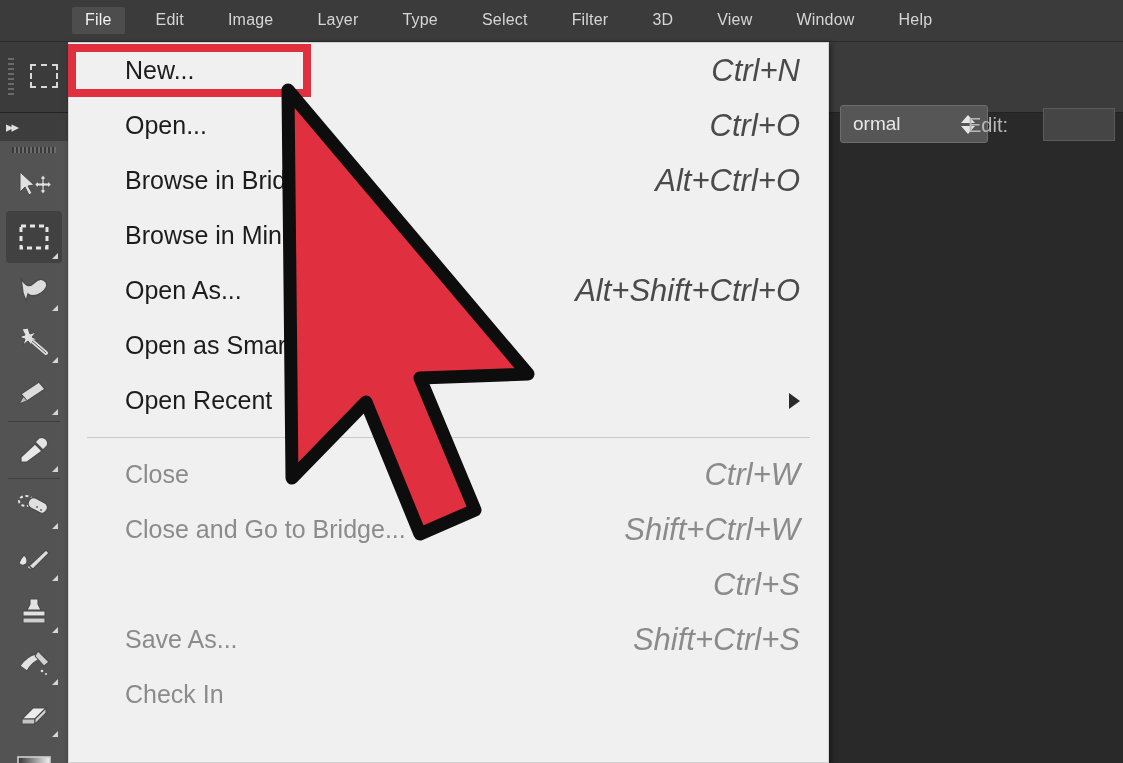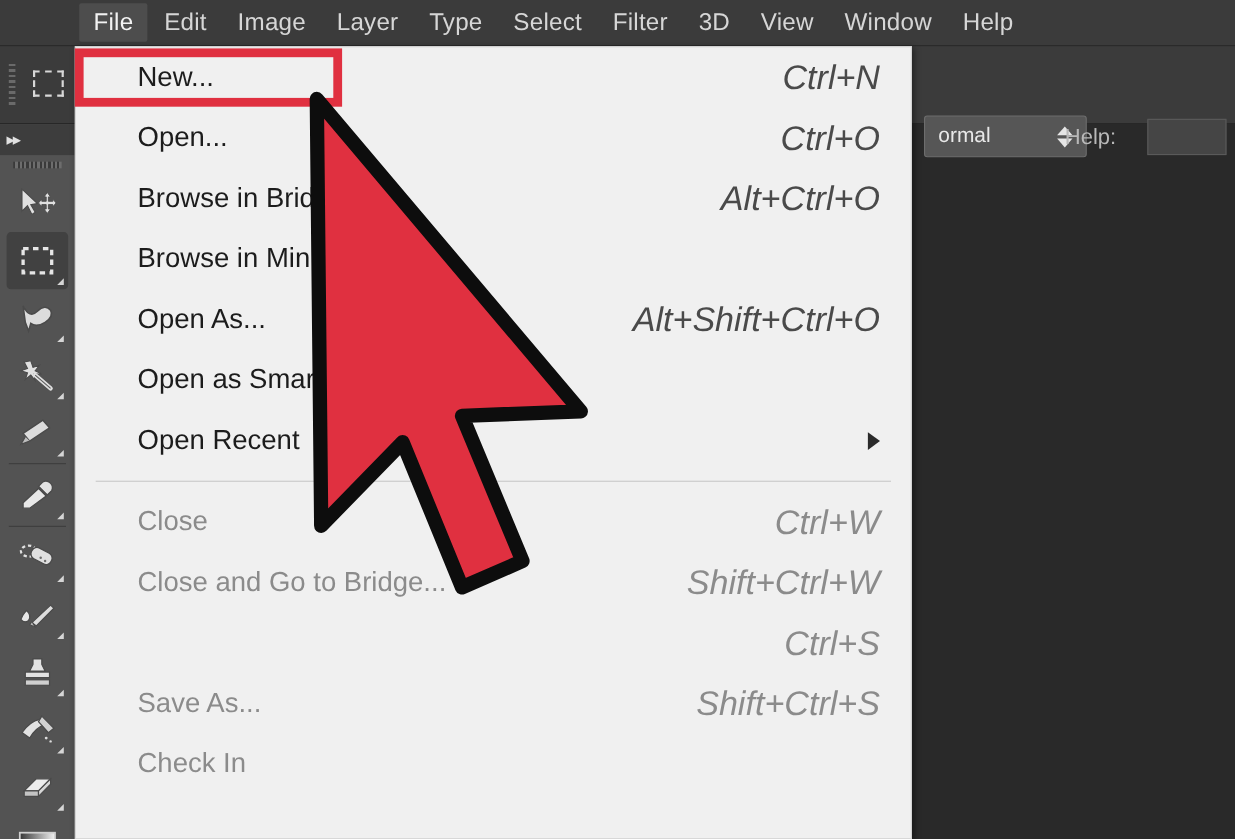--- a/index.html
+++ b/index.html
@@ -32,24 +32,24 @@
     width: 1123px; height: 42px;
     background: #3b3b3b;
     border-bottom: 1px solid #2a2a2a;
     display: flex;
     align-items: center;
     padding-left: 72px;
     box-sizing: border-box;
   }
   .menubar-item {
     color: #d6d6d6;
-    font-size: 22px;
+    font-size: 16px;
     letter-spacing: 0.2px;
     padding: 4px 13px 5px 13px;
-    margin-right: 2px;
+    margin-right: 18px;
     white-space: nowrap;
     cursor: default;
     border-radius: 2px;
   }
   .menubar-item.active {
     background: #4d4d4d;
     color: #f2f2f2;
   }
 
   
@@ -289,21 +289,21 @@
     <div class="opt-marquee"></div>
 
     <div class="opt-select">
       <span class="opt-select-label">ormal</span>
       <span class="opt-spinner">
         <span class="tri-up"></span>
         <span class="tri-dn"></span>
       </span>
     </div>
 
-    <div class="opt-width-label">Help:</div>
+    <div class="opt-width-label">Edit:</div>
     <div class="opt-width-input"></div>
   </div>
 
   <div class="toolpanel">
     <div class="tool-collapse">▸▸</div>
     <div class="tool-grip"></div>
 
     <div class="tool-list">
 
       <div class="tool-item">

